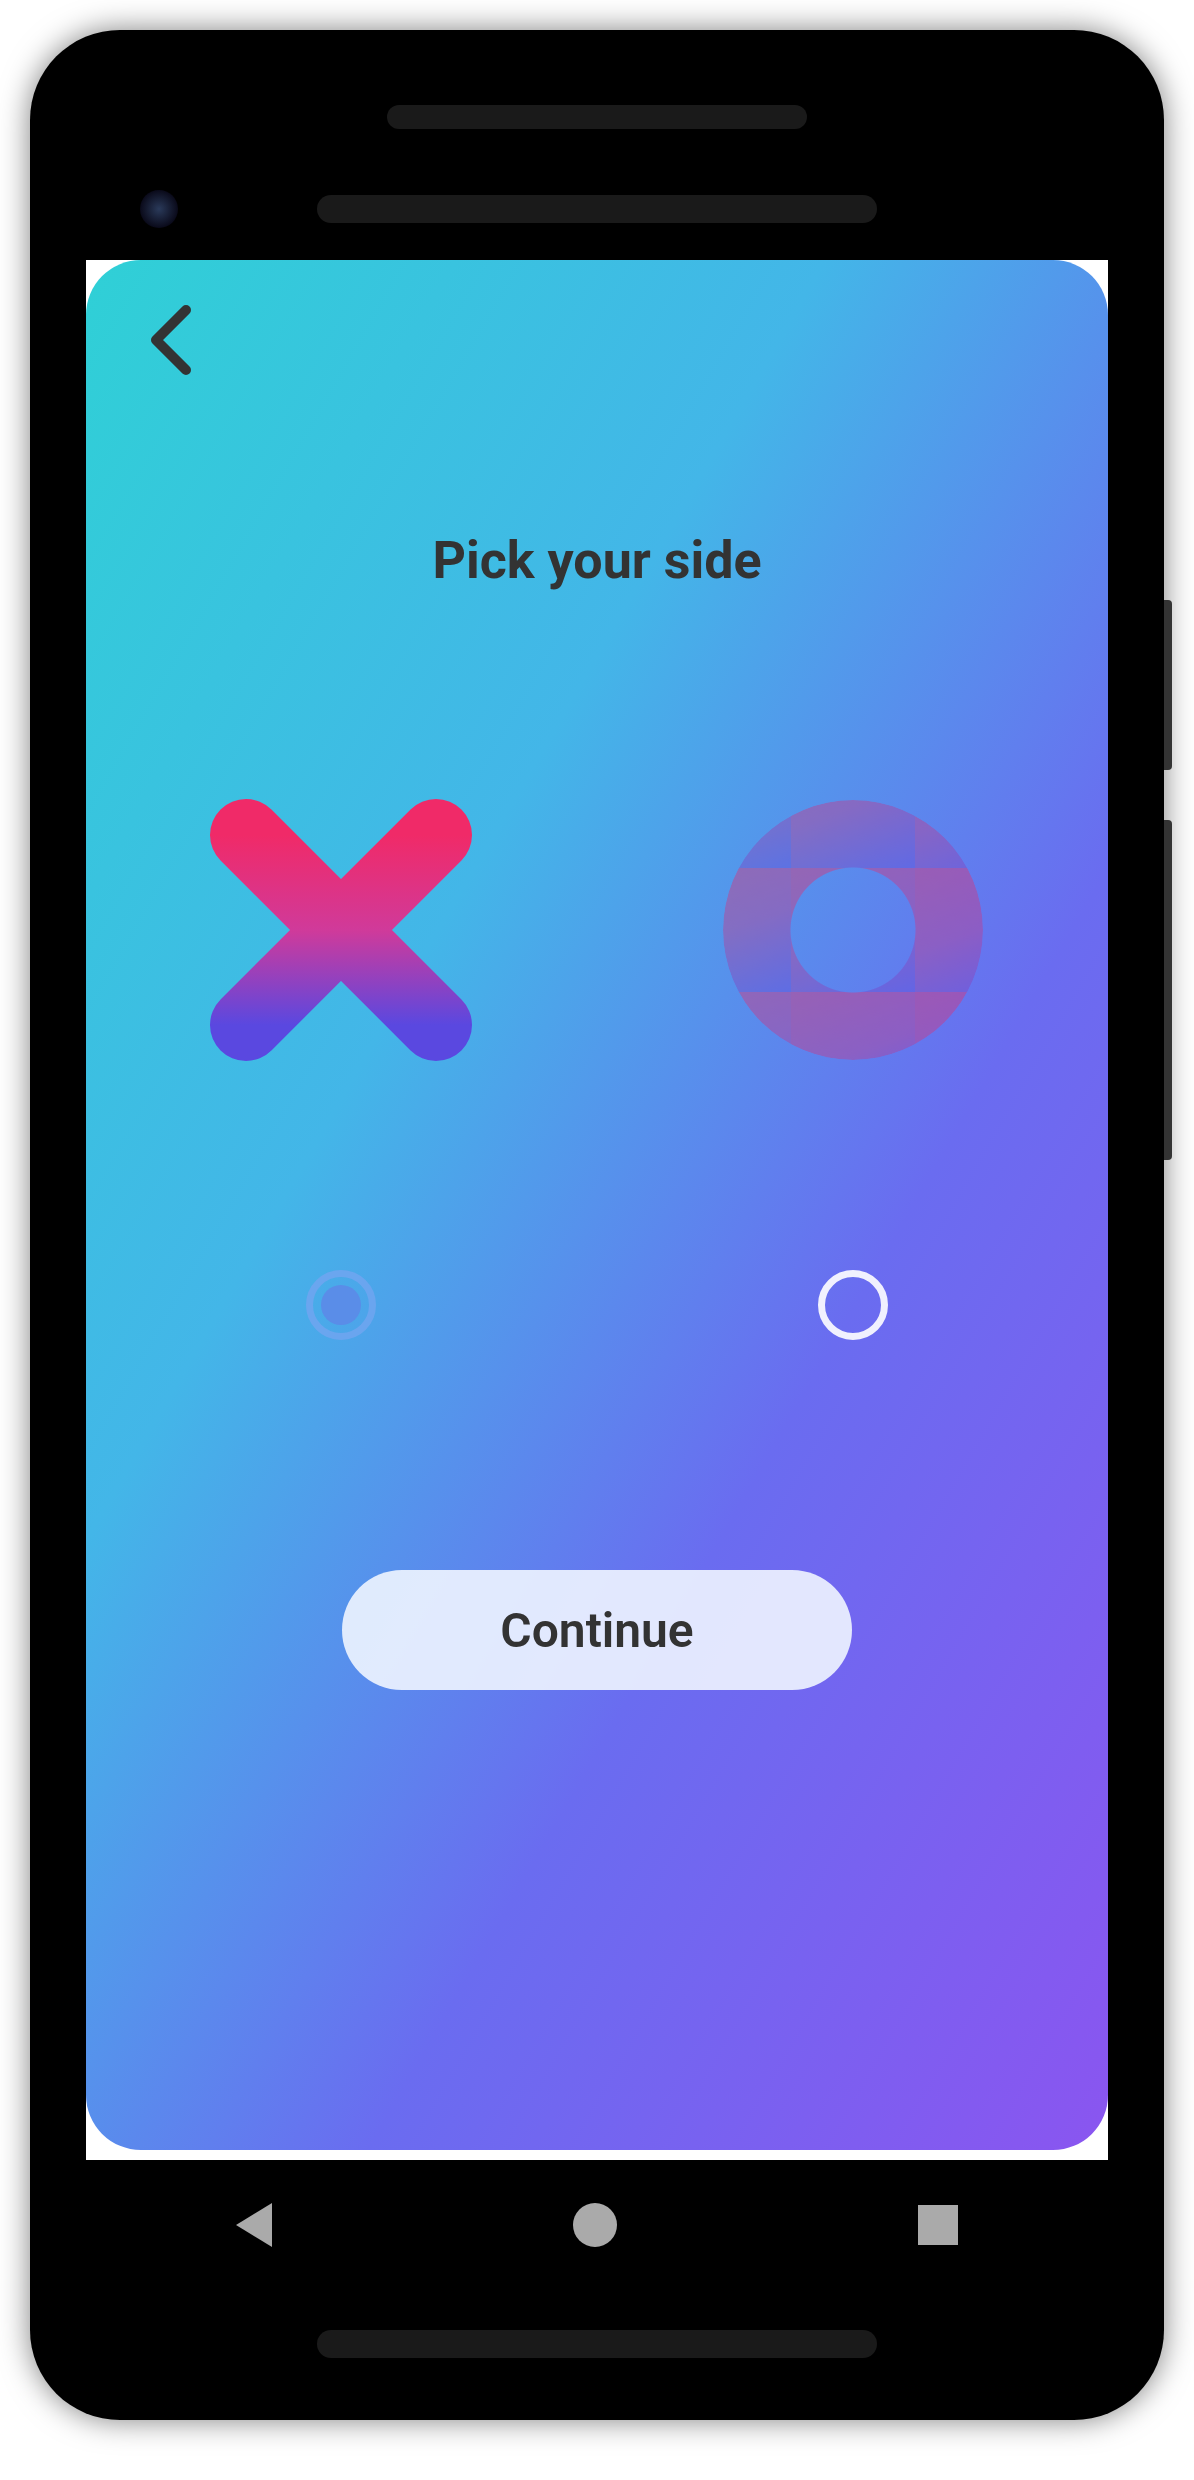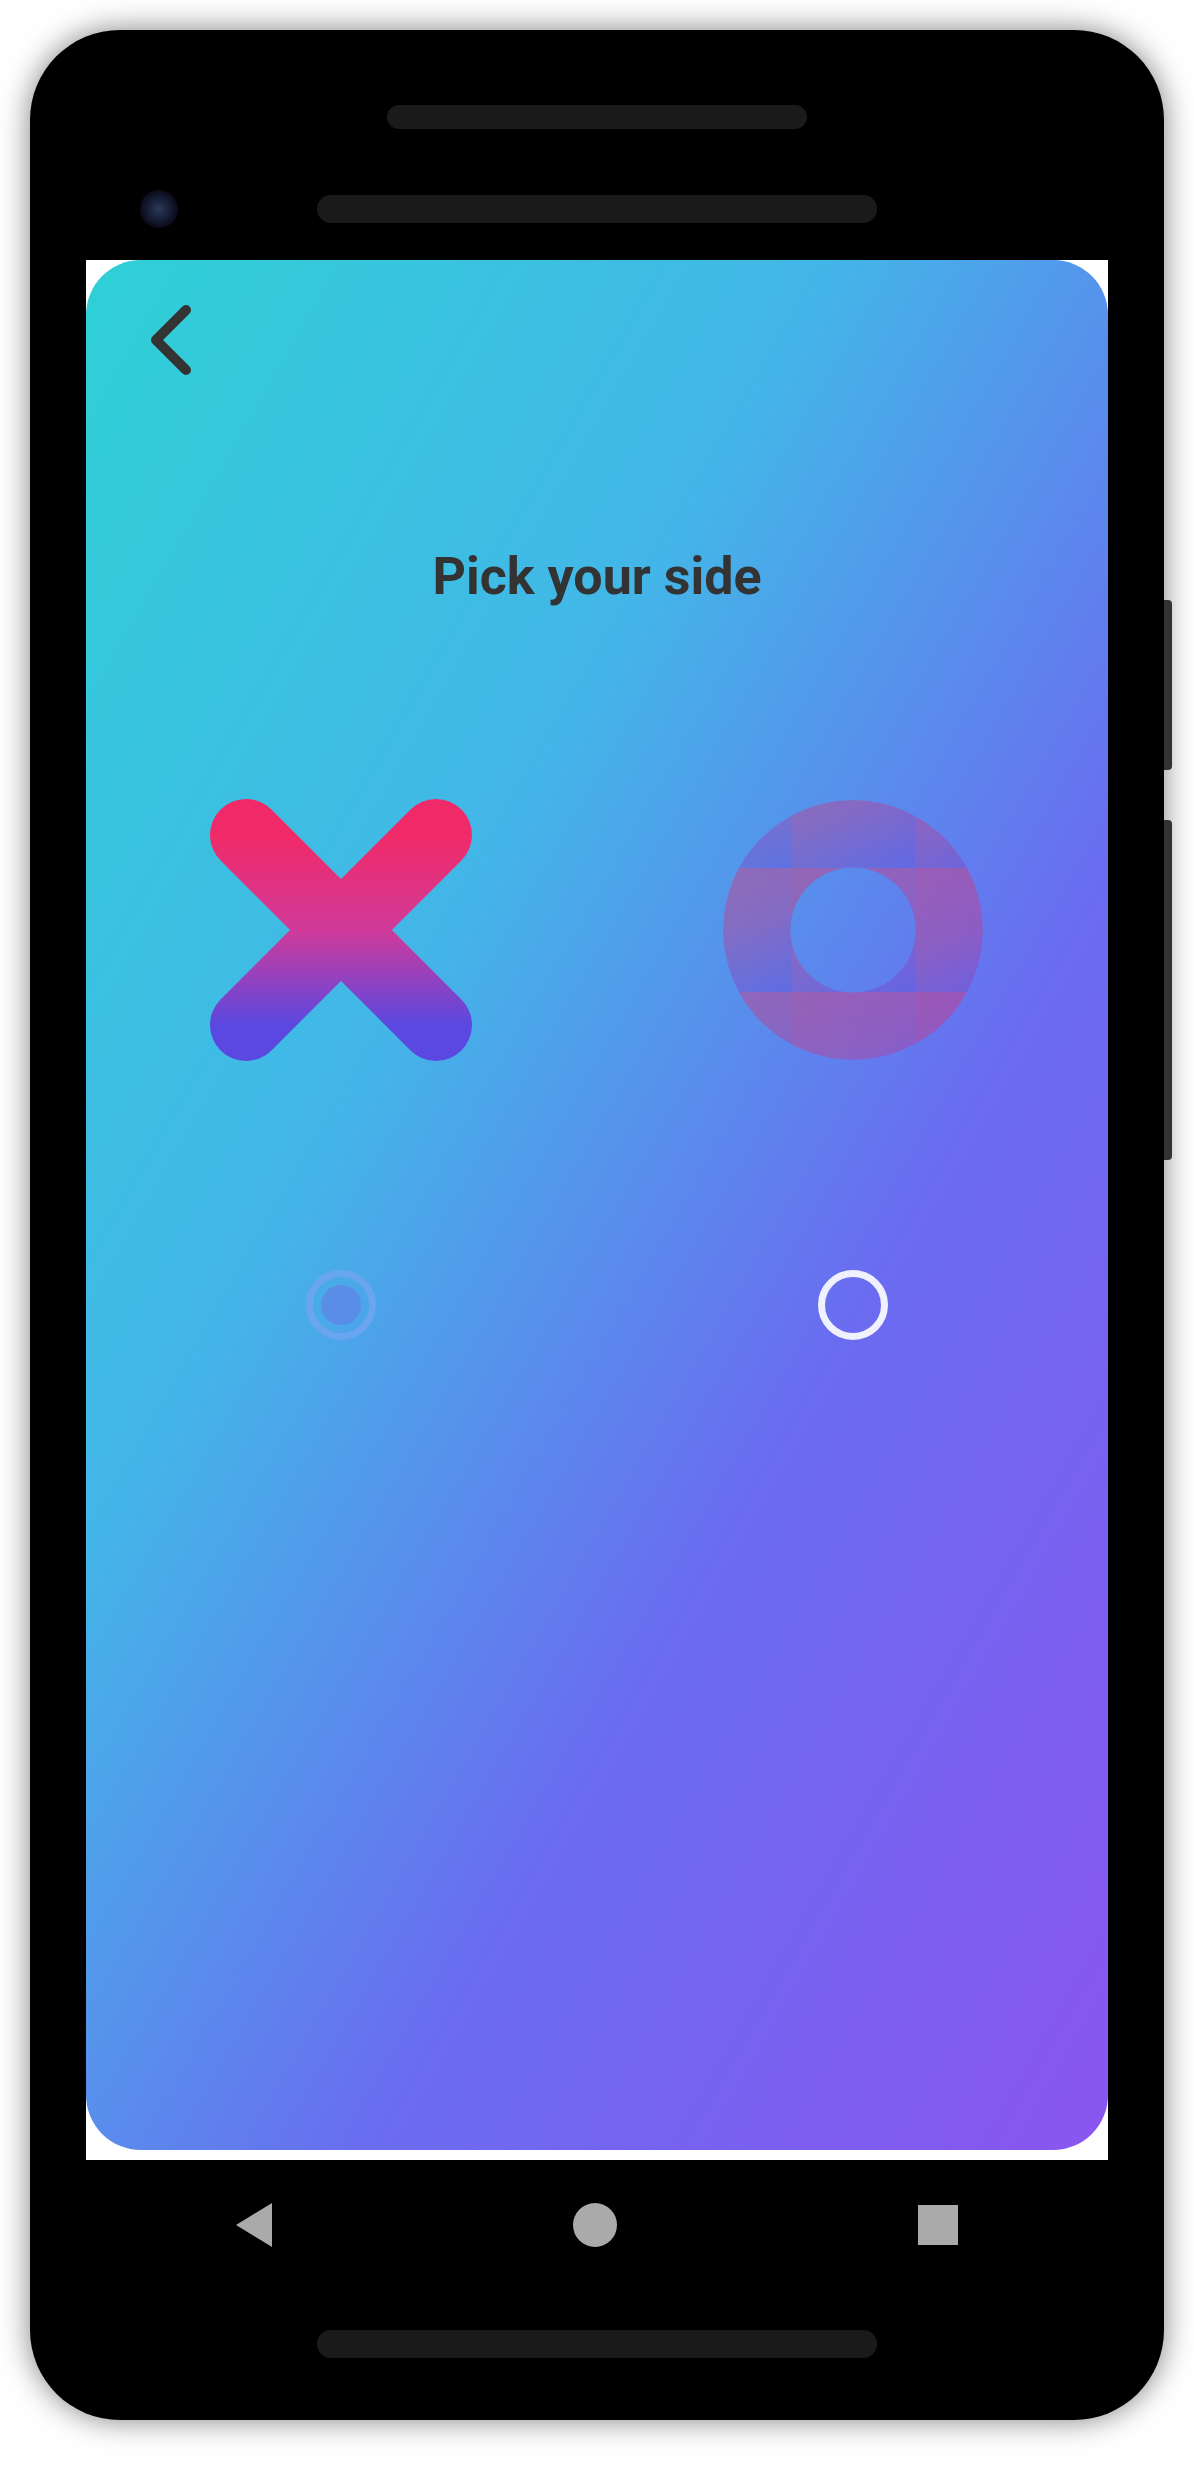--- a/index.html
+++ b/index.html
@@ -109,21 +109,20 @@
     
     .title {
       position: absolute;
       top: 270px;
       left: 0;
       right: 0;
       text-align: center;
       font-size: 52px;
       font-weight: 700;
       color: #333;
-      margin-top: 16px;
     }
     
     .options-row {
       position: absolute;
       top: 510px;
       left: 100px;
       right: 100px;
       height: 320px;
       display: flex;
       justify-content: space-between;
@@ -331,20 +330,23 @@
 
         <div class="radio-row">
           <div class="radio-group">
             <div class="radio selected"></div>
           </div>
           <div class="radio-group">
             <div class="radio unselected"></div>
           </div>
         </div>
 
+        <div class="continue-button">
+          <span>Continue</span>
+        </div>
 
       </div>
     </div>
 
     <div class="nav-bar">
       <div class="nav-back"></div>
       <div class="nav-home"></div>
       <div class="nav-recent"></div>
     </div>
 

